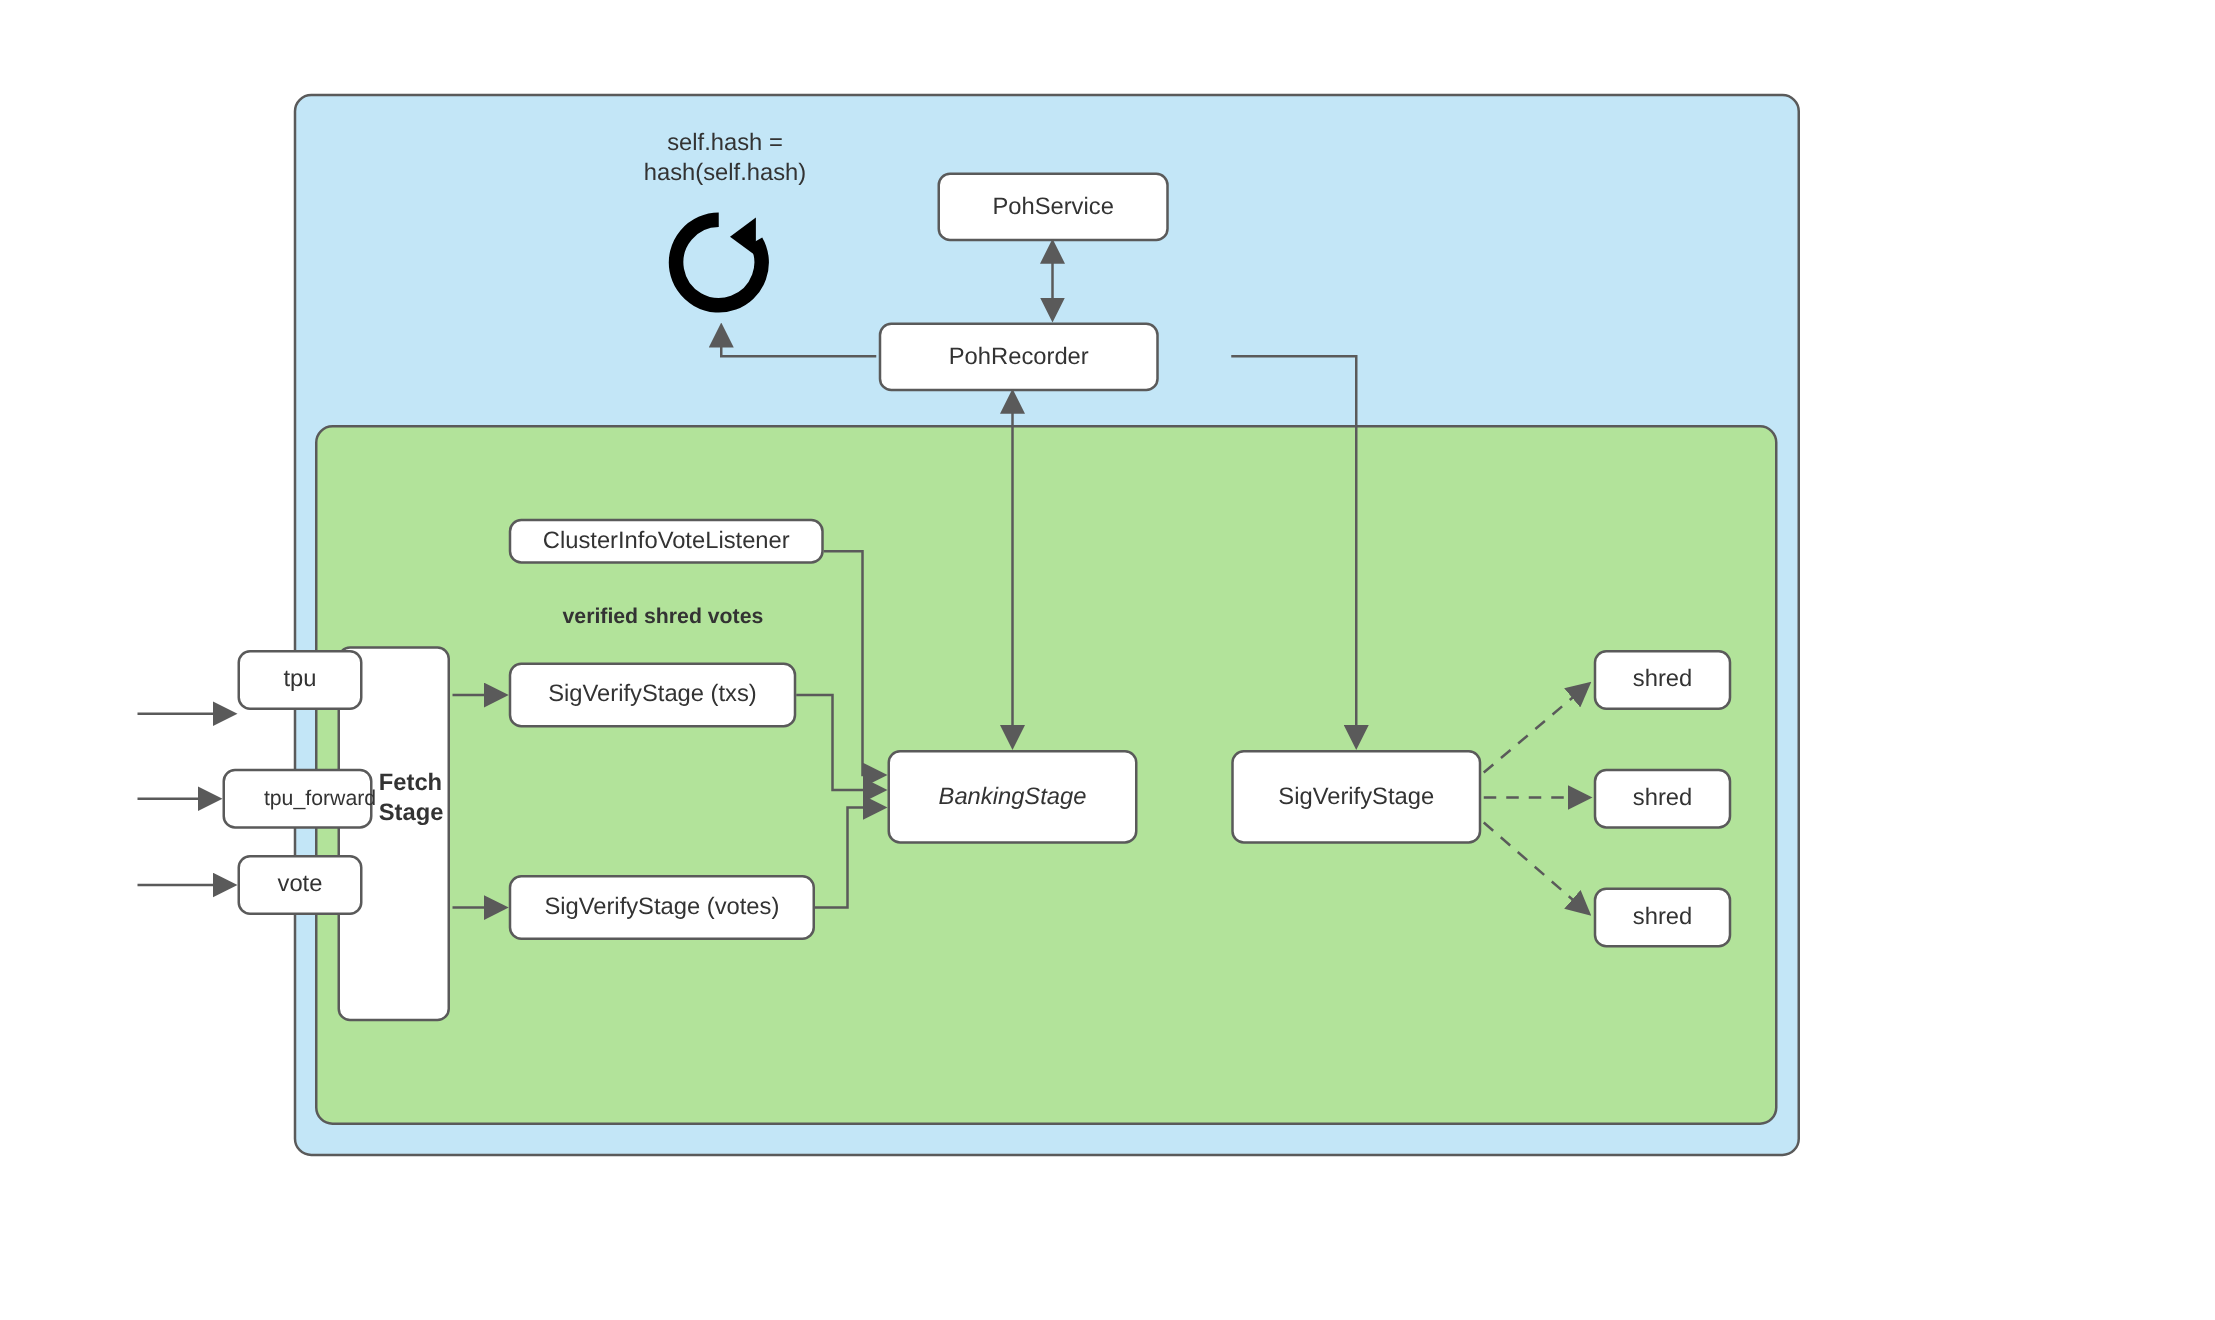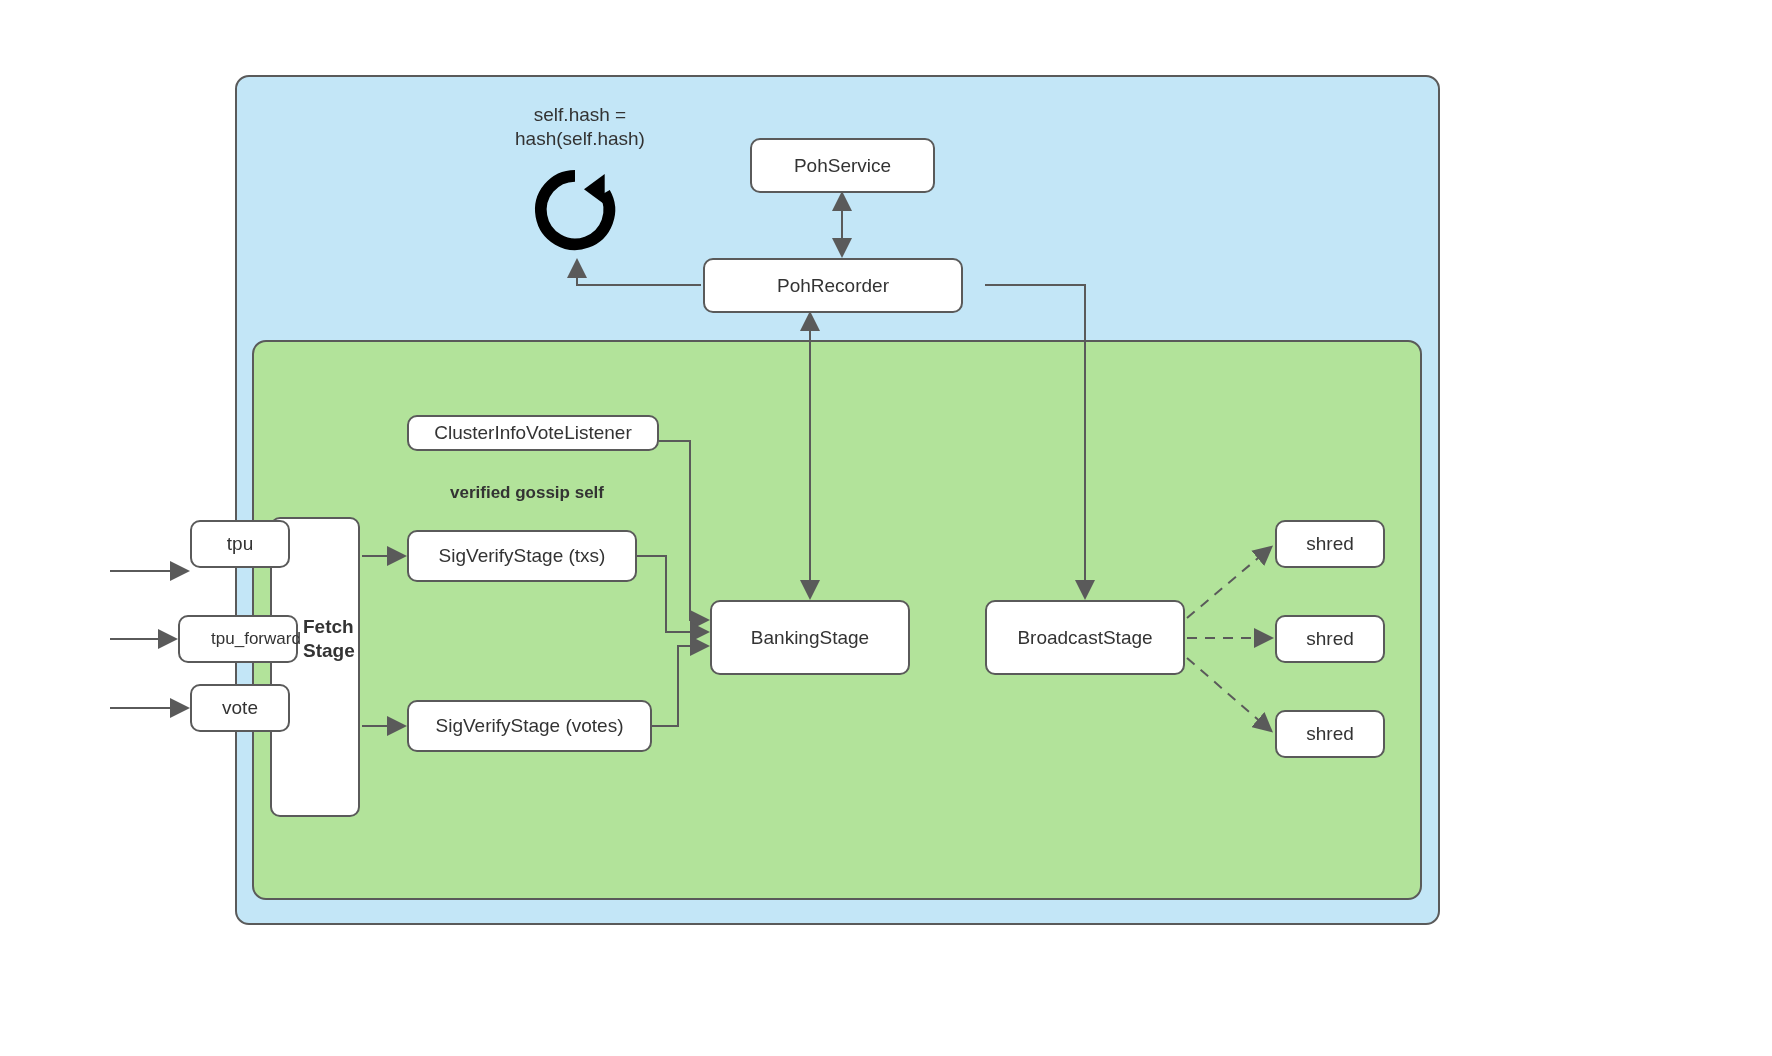--- a/index.html
+++ b/index.html
@@ -90,33 +90,33 @@
   <div class="cycle-icon">
     <svg viewBox="0 0 100 100" width="90" height="90">
       <path d="M50 12
                a38 38 0 1 0 33 19" fill="none" stroke="#000" stroke-width="13" stroke-linecap="butt"></path>
       <polygon points="83,10 83,44 60,27" fill="#000"></polygon>
     </svg>
   </div>
 
   <div class="node" style="left:720px; top:138px; width:185px; height:55px;">PohService</div>
 
-  <div class="node" style="left:673px; top:258px; width:260px; height:55px;">PohRecorder</div>
+  <div class="node" style="left:673px; top:258px; width:224px; height:55px;">PohRecorder</div>
 
   <div class="node" style="left:377px; top:415px; width:252px; height:36px;">ClusterInfoVoteListener</div>
 
-  <div class="label bold" style="left:420px; top:482px;">verified gossip self</div>
+  <div class="label bold" style="left:420px; top:482px;">verified shred votes</div>
 
   <div class="node" style="left:377px; top:530px; width:230px; height:52px;">SigVerifyStage (txs)</div>
 
   <div class="node" style="left:377px; top:700px; width:245px; height:52px;">SigVerifyStage (votes)</div>
 
-  <div class="node" style="left:680px; top:600px; width:200px; height:75px;">BankingStage</div>
+  <div class="node" style="left:680px; top:600px; width:200px; height:75px;font-style:italic;">BankingStage</div>
 
-  <div class="node" style="left:955px; top:600px; width:200px; height:75px;">BroadcastStage</div>
+  <div class="node" style="left:955px; top:600px; width:200px; height:75px;">SigVerifyStage</div>
 
   <div class="node" style="left:240px; top:517px; width:90px; height:300px;"></div>
   <div class="label" style="left:273px; top:615px; text-align:left;font-weight:bold;">Fetch
 Stage</div>
 
   <div class="node" style="left:160px; top:520px; width:100px; height:48px;">tpu</div>
   <div class="node" style="left:148px; top:615px; width:120px; height:48px; font-size:17px;padding-left:44px;">tpu_forward</div>
   <div class="node" style="left:160px; top:684px; width:100px; height:48px;">vote</div>
 
   <div class="node" style="left:1245px; top:520px; width:110px; height:48px;">shred</div>

